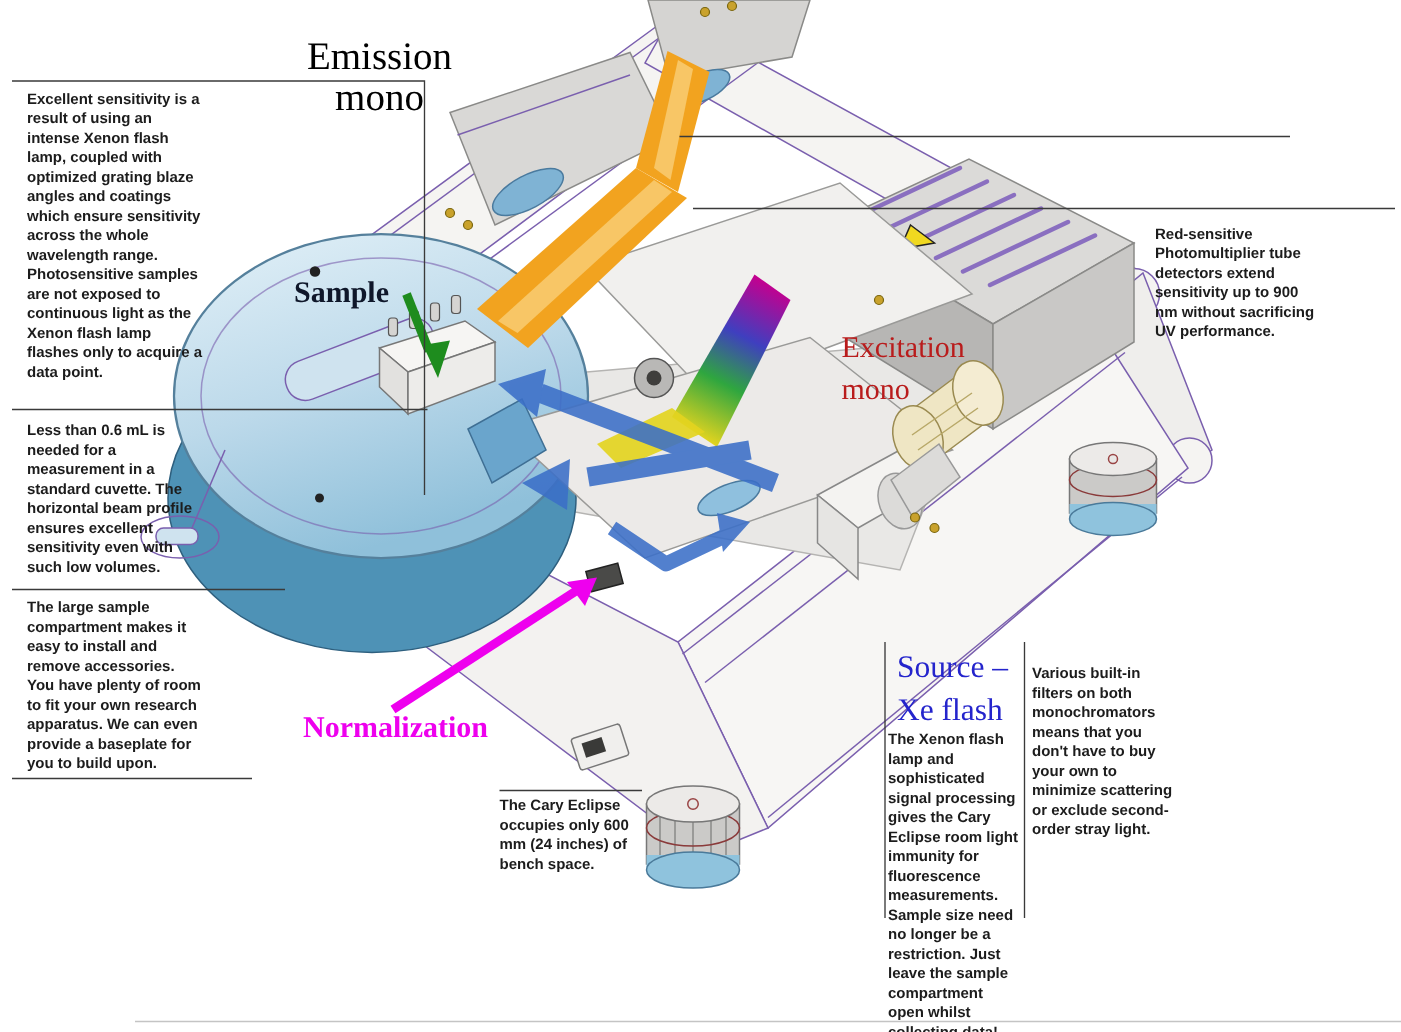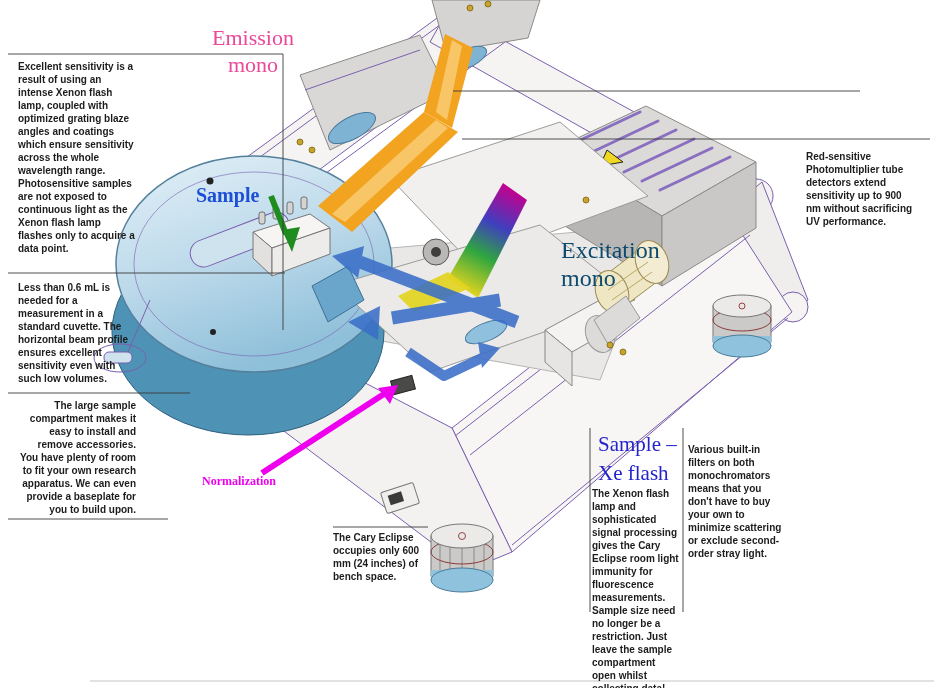--- a/index.html
+++ b/index.html
@@ -12,24 +12,24 @@
   .note {
     position:absolute; font-size:10px; font-weight:bold; color:#1c1c1c;
     line-height:1.3; z-index:4;
   }
   .biglabel {
     position:absolute; font-family:"Liberation Serif", serif; z-index:5;
     white-space:nowrap;
   }
   .biglabel span { display:block; }
   .lbl-emission   { left:192px; top:24px;  width:122px; text-align:center;
-                    font-size:22px; color:#ec4899; line-height:27px; }
-  .lbl-sample     { left:196px; top:184px; font-size:20px; font-weight:bold; color:#1d4ed8; }
-  .lbl-excitation { left:561px; top:236px; font-size:24px; color:#0c4a6e; line-height:28px; }
-  .lbl-normalization { left:202px; top:474px; font-size:12px; font-weight:bold; color:#ee00ee; }
+                    font-size:26px; color:#000000; line-height:27px; }
+  .lbl-sample     { left:196px; top:184px; font-size:20px; font-weight:bold; color:#0f172a; }
+  .lbl-excitation { left:561px; top:218px; font-size:20px; color:#b91c1c; line-height:28px; }
+  .lbl-normalization { left:202px; top:474px; font-size:20px; font-weight:bold; color:#ee00ee; }
   .lbl-source     { left:598px; top:430px; font-size:21px; color:#2424cc; line-height:29px; }
   .clip { overflow:hidden; }
 </style>
 </head>
 <body>
 
 <div class="page">
 
   <svg class="art" width="934" height="688" viewBox="0 0 934 688">
     <defs>
@@ -225,33 +225,33 @@
   <div class="biglabel lbl-sample">Sample</div>
 
   <div class="biglabel lbl-excitation">
     <span>Excitation</span>
     <span>mono</span>
   </div>
 
   <div class="biglabel lbl-normalization">Normalization</div>
 
   <div class="biglabel lbl-source">
-    <span>Sample –</span>
+    <span>Source –</span>
     <span>Xe flash</span>
   </div>
 
   <div class="note" style="left:18px; top:60px; width:118px;">Excellent sensitivity is a result of using an intense Xenon flash lamp, coupled with optimized grating blaze angles and coatings which ensure sensitivity across the whole wavelength range. Photosensitive samples are not exposed to continuous light as the Xenon flash lamp flashes only to acquire a data point.</div>
 
   <div class="note" style="left:18px; top:281px; width:110px;">Less than 0.6 mL is needed for a measurement in a standard cuvette. The horizontal beam profile ensures excellent sensitivity even with such low volumes.</div>
 
-  <div class="note" style="left:18px; top:399px; width:118px;text-align:right;">The large sample compartment makes it easy to install and remove accessories. You have plenty of room to fit your own research apparatus. We can even provide a baseplate for you to build upon.</div>
-
-
-
-  <div class="note" style="left:770px; top:150px; width:112px;margin-left:36px;">Red-sensitive Photomultiplier tube detectors extend sensitivity up to 900 nm without sacrificing UV performance.</div>
+  <div class="note" style="left:18px; top:399px; width:118px;">The large sample compartment makes it easy to install and remove accessories. You have plenty of room to fit your own research apparatus. We can even provide a baseplate for you to build upon.</div>
+
+
+
+  <div class="note" style="left:770px; top:150px; width:112px;">Red-sensitive Photomultiplier tube detectors extend sensitivity up to 900 nm without sacrificing UV performance.</div>
 
   <div class="note" style="left:333px; top:531px; width:100px;">The Cary Eclipse occupies only 600 mm (24 inches) of bench space.</div>
 
   <div class="note" style="left:592px; top:487px; width:88px;">The Xenon flash lamp and sophisticated signal processing gives the Cary Eclipse room light immunity for fluorescence measurements. Sample size need no longer be a restriction. Just leave the sample compartment open whilst collecting data!</div>
 
   <div class="note" style="left:688px; top:443px; width:96px;">Various built-in filters on both monochromators means that you don't have to buy your own to minimize scattering or exclude second-order stray light.</div>
 
 </div>
 
 </body></html>

